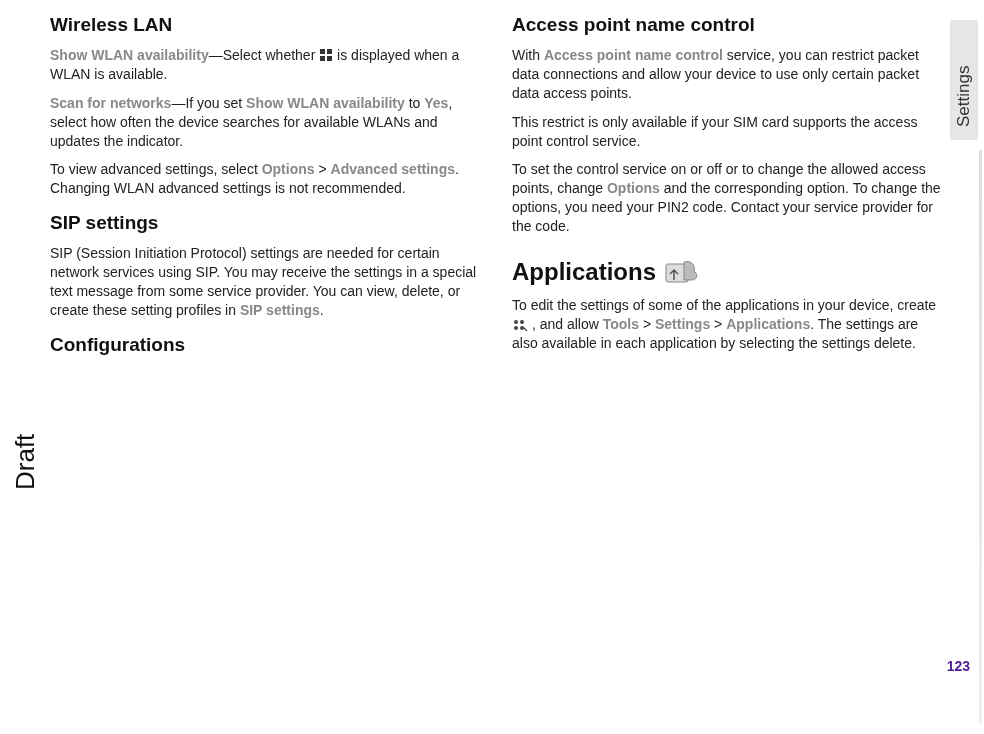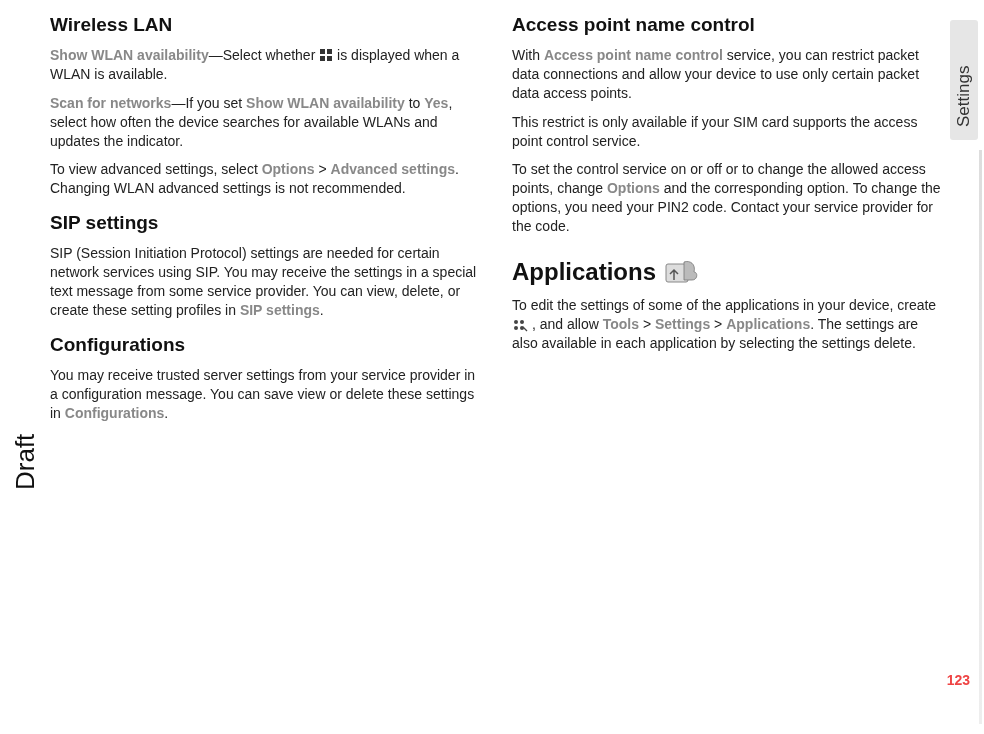--- a/index.html
+++ b/index.html
@@ -81,24 +81,24 @@
     top: 490px;
     transform: rotate(-90deg);
     transform-origin: left top;
     font-size: 26px;
     color: #111;
     font-weight: normal;
   }
   .page-num {
     position: absolute;
     right: 14px;
-    bottom: 46px;
+    bottom: 60px;
     font-size: 14px;
     font-weight: bold;
-    color: #ef4444;
+    color: #4c1d95;
     writing-mode: horizontal-tb;
   }
   .apps-icon {
     display: inline-block;
     width: 36px;
     height: 28px;
     vertical-align: -6px;
   }
   .apps-icon svg { width: 100%; height: 100%; }
   .menu-icon {
@@ -149,23 +149,20 @@
     </div>
 
     <div class="h2">SIP settings</div>
 
     <div class="para">
       <span>SIP (Session Initiation Protocol) settings are needed for certain network services using SIP. You may receive the settings in a special text message from some service provider. You can view, delete, or create these setting profiles in </span><span class="bold-gray">SIP settings</span><span>.</span>
     </div>
 
     <div class="h2">Configurations</div>
 
-    <div class="para">
-      <span>You may receive trusted server settings from your service provider in a configuration message. You can save view or delete these settings in </span><span class="bold-gray">Configurations</span><span>.</span>
-    </div>
 
   </div>
 
   <div class="col">
 
     <div class="h2">Access point name control</div>
 
     <div class="para">
       <span>With </span><span class="bold-gray">Access point name control</span><span> service, you can restrict packet data connections and allow your device to use only certain packet data access points.</span>
     </div>

